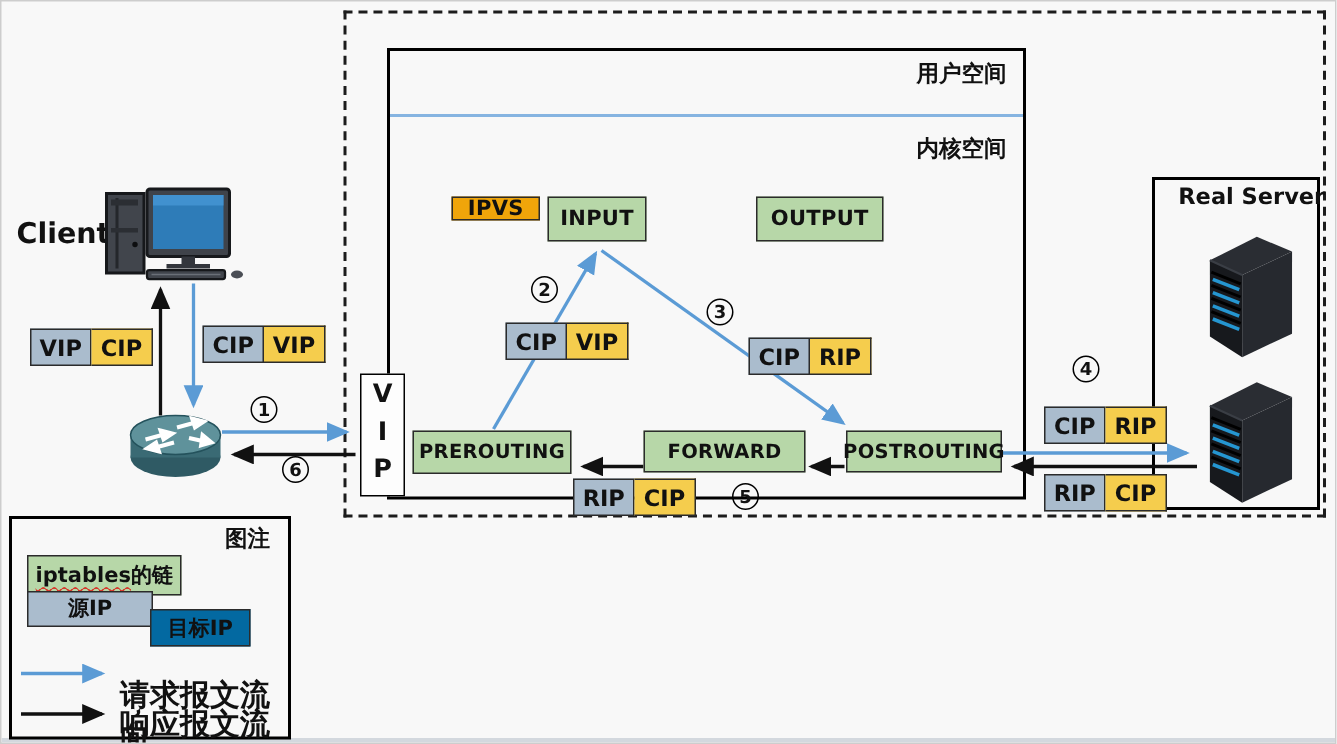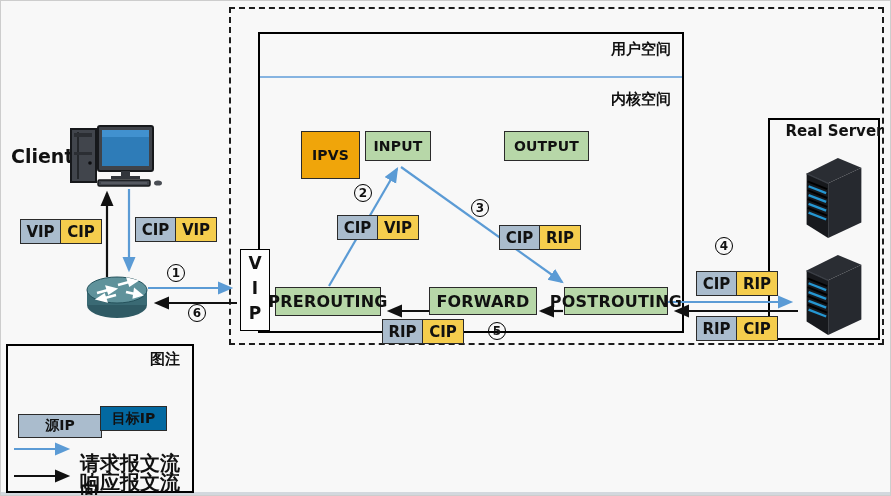--- a/index.html
+++ b/index.html
@@ -14,21 +14,21 @@
   .dashed-box{border:2px dashed #1c1c1c;z-index:1;}
   .solid-box{border:2px solid #000;z-index:1;}
   .divider{background:#86b4e1;z-index:1;}
   
   .title{font-weight:bold;font-size:17px;z-index:3;}
   .zh{font-weight:bold;font-size:15px;z-index:3;}
   
   .chain{
     position:absolute;z-index:3;background:#b7d7a8;border:1.5px solid #2b2b2b;
     display:flex;align-items:center;justify-content:center;
-    font-weight:bold;font-size:16px;letter-spacing:.2px;
+    font-weight:bold;font-size:13px;letter-spacing:.2px;
   }
   .chain.big{font-size:14px;}
   .chain.orange{background:#f0a50a;}
   
   .pkt{position:absolute;display:flex;z-index:3;}
   .pkt .cell{
     width:41px;height:25px;display:flex;align-items:center;justify-content:center;
     border:1.5px solid #2b2b2b;font-weight:bold;font-size:15px;
   }
   .pkt .src{background:#aabccd;}
@@ -99,21 +99,21 @@
       <path d="M562,310 L540,310" marker-end="url(#ak)"></path>
       <path d="M428,310 L388,310" marker-end="url(#ak)"></path>
       <path d="M797,310 L675,310" marker-end="url(#ak)"></path>
       <path d="M13,475 L67,475" marker-end="url(#ak)"></path>
     </g>
   </svg>
 
   <div class="abs zh" style="left:610px;top:39px;">用户空间</div>
   <div class="abs zh" style="left:610px;top:89px;">内核空间</div>
 
-  <div class="chain orange big" style="left:300px;top:130px;width:59px;height:48px;">IPVS</div>
+  <div class="chain orange big" style="left:300px;top:130px;width:59px;height:16px;">IPVS</div>
   <div class="chain big" style="left:503px;top:130px;width:85px;height:30px;">OUTPUT</div>
   <div class="chain big" style="left:364px;top:130px;width:66px;height:30px;">INPUT</div>
   <div class="chain" style="left:274px;top:286px;width:106px;height:29px;">PREROUTING</div>
   <div class="chain" style="left:428px;top:286px;width:108px;height:28px;">FORWARD</div>
   <div class="chain" style="left:563px;top:286px;width:104px;height:28px;">POSTROUTING</div>
 
   <div class="vipbox" style="left:239px;top:248px;width:30px;height:82px;">VIP</div>
 
   <div class="pkt" style="left:19px;top:218px;">
     <span class="cell src">VIP</span>
@@ -227,20 +227,24 @@
 
   <span class="marker" style="left:166px;top:263px;">1</span>
   <span class="marker" style="left:353px;top:183px;">2</span>
   <span class="marker" style="left:470px;top:198px;">3</span>
   <span class="marker" style="left:714px;top:236px;">4</span>
   <span class="marker" style="left:487px;top:321px;">5</span>
   <span class="marker" style="left:187px;top:303px;">6</span>
 
   <div class="legend" style="left:5px;top:343px;width:188px;height:149px;">
     <span class="lbl" style="right:12px;top:4px;font-size:15px;">图注</span>
-    <div class="swatch" style="left:10px;top:68px;width:84px;height:24px;background:#aabccd;">源IP</div>
+    <div class="swatch" style="left:10px;top:24px;width:103px;height:27px;background:#b7d7a8;">
+      <span class="wavy">iptables</span>
+        <span>的链</span>
+    </div>
+    <div class="swatch" style="left:10px;top:48px;width:84px;height:24px;background:#aabccd;">源IP</div>
     <div class="swatch" style="left:92px;top:60px;width:67px;height:25px;background:#0369a1;">目标IP</div>
     <span class="lbl" style="left:72px;top:104px;font-size:20px;">请求报文流向</span>
     <span class="lbl" style="left:72px;top:123px;font-size:20px;">响应报文流向</span>
   </div>
 
   <div class="bottom-edge"></div>
 </div>
 
 </body></html>

